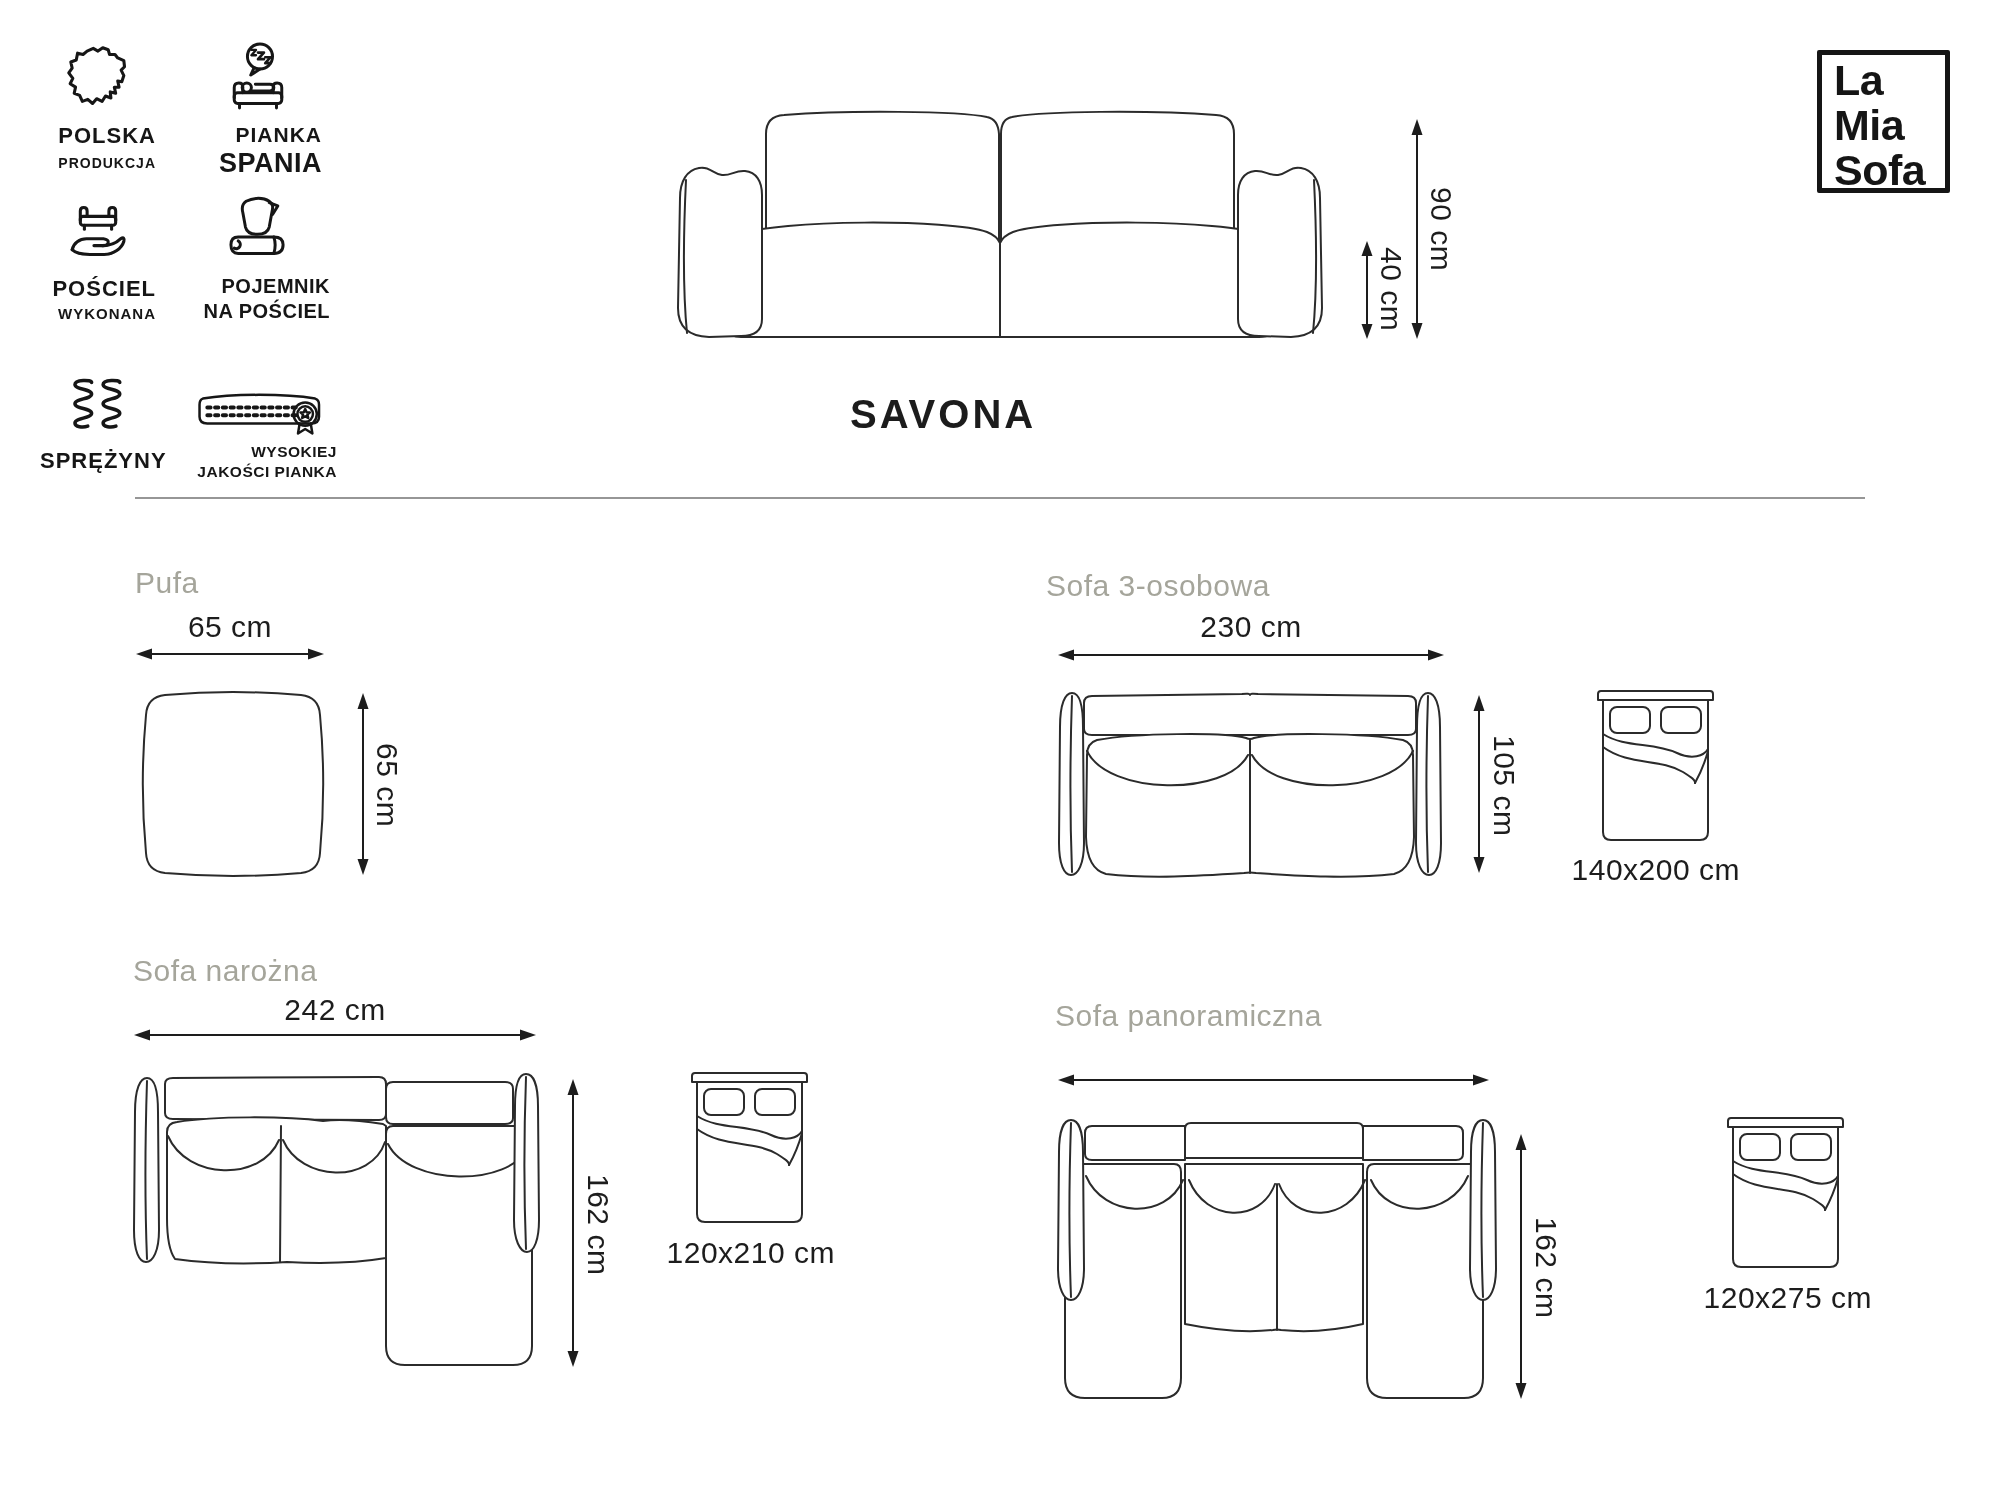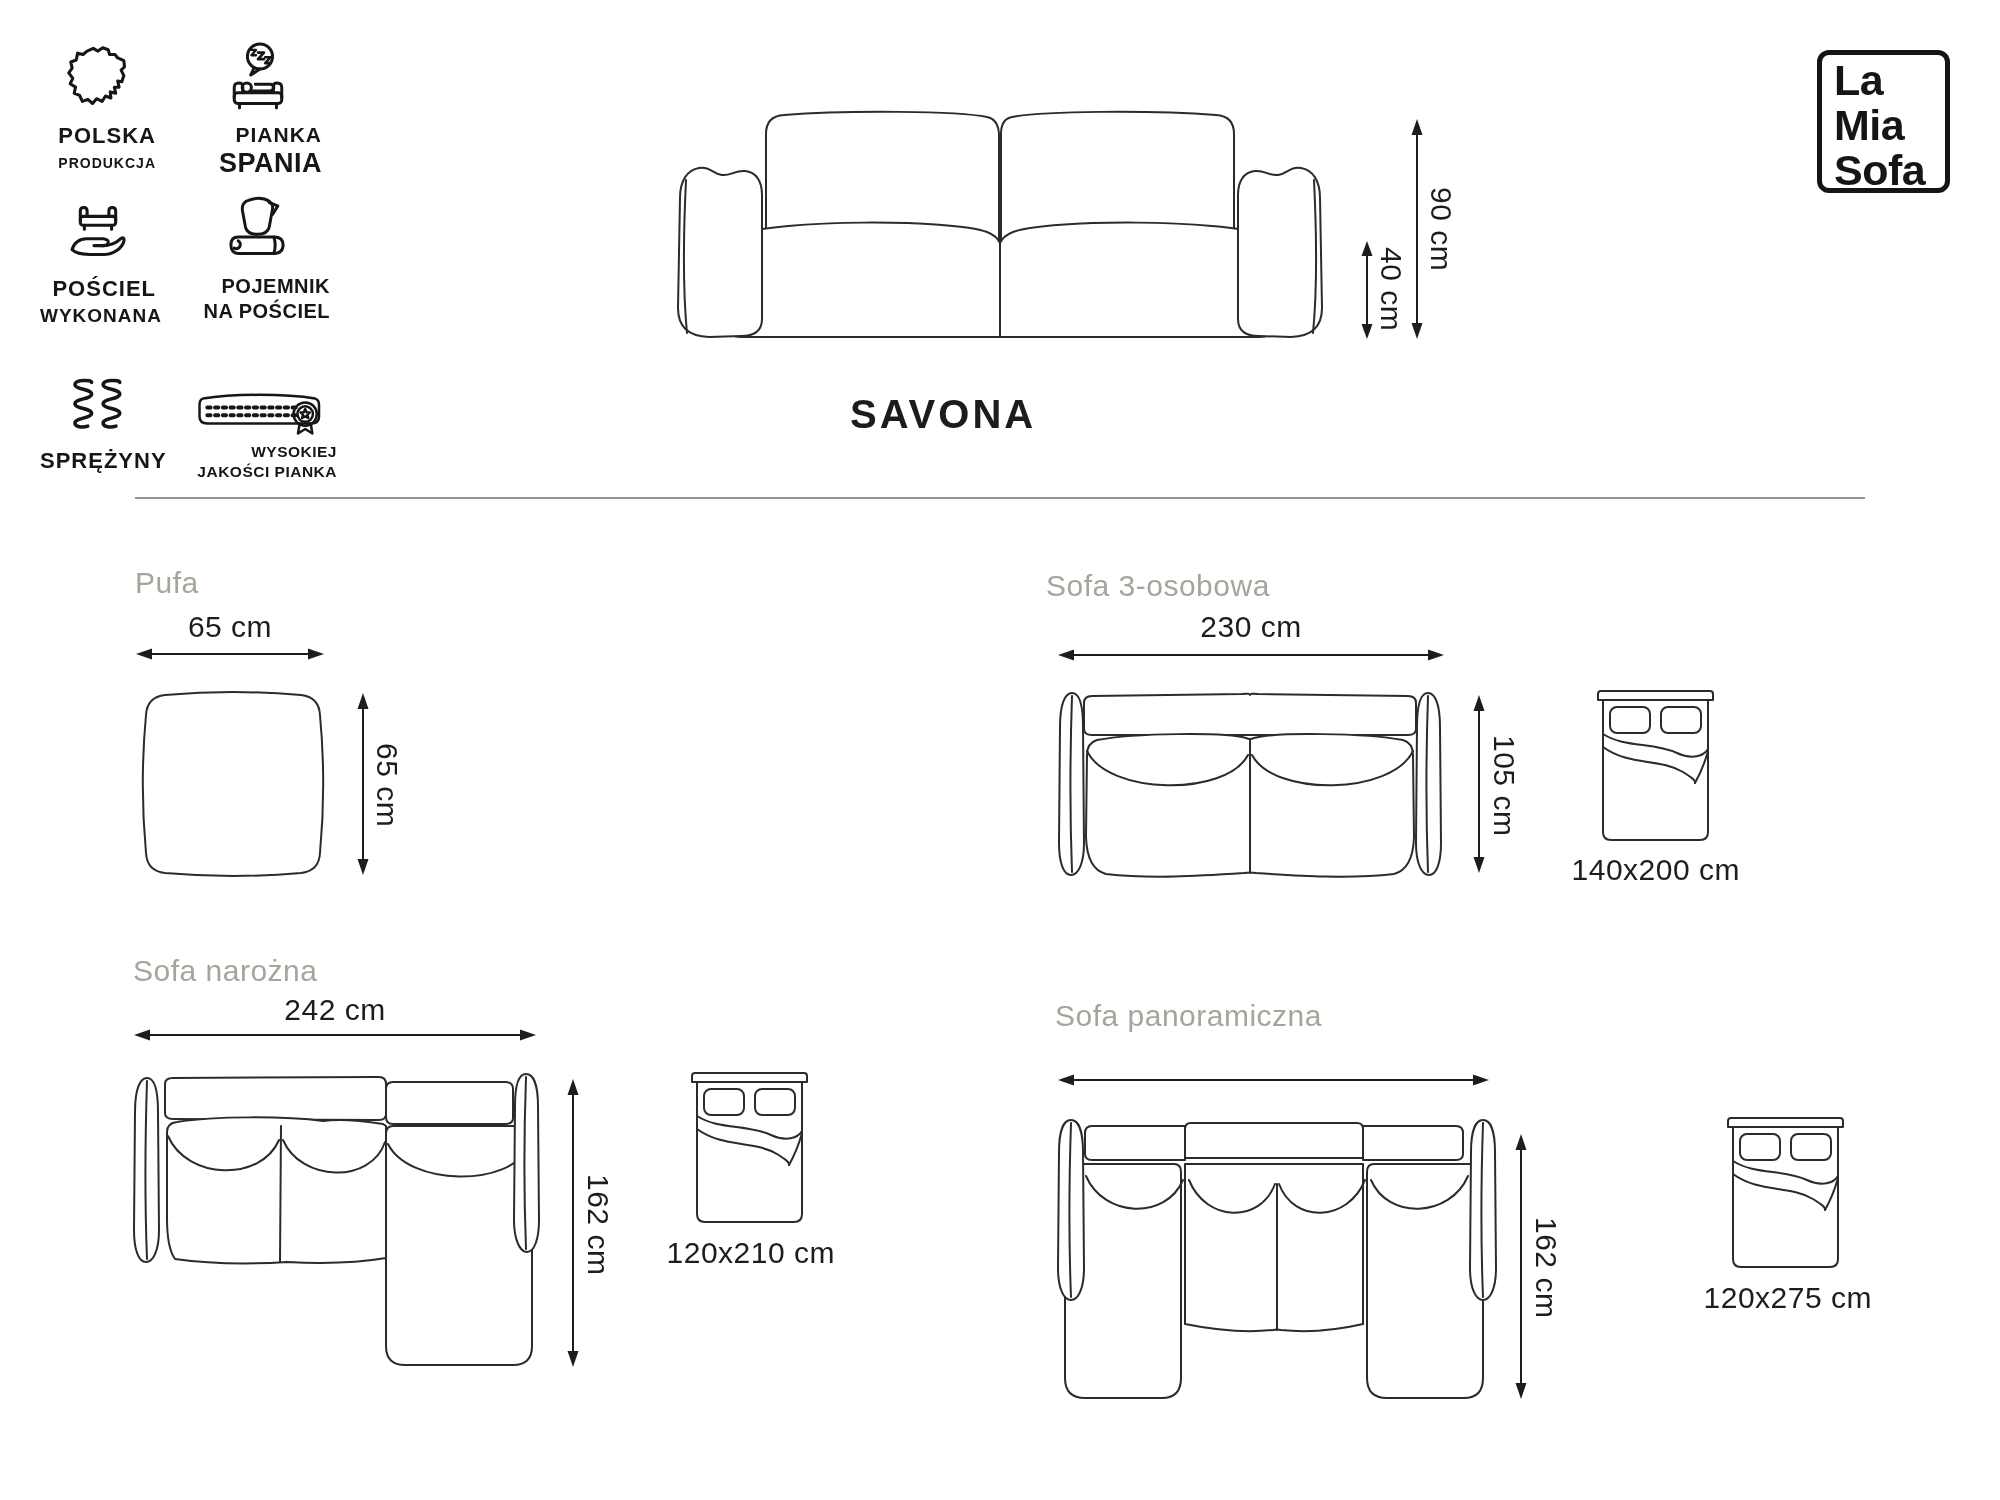--- a/index.html
+++ b/index.html
@@ -30,29 +30,29 @@
   .feature{position:absolute;text-align:right}
   .feature .ic{display:flex;justify-content:center;align-items:flex-end}
   .feature .ic svg{display:block}
   .feature .ic path,.feature .ic rect,.feature .ic circle,.feature .ic line{fill:none;stroke:#161616;stroke-linecap:round;stroke-linejoin:round}
   .feature .t{color:#161616;line-height:1.15}
   .f1 .t1{font-size:22px;font-weight:700;letter-spacing:1px;margin-top:9px}
   .f1 .t2{font-size:14px;font-weight:700;letter-spacing:1px;margin-top:7px}
   .f2 .t1{font-size:21px;font-weight:700;letter-spacing:1px;margin-top:9px}
   .f2 .t2{font-size:27px;font-weight:700;letter-spacing:.5px;margin-top:1px}
   .f3 .t1{font-size:22px;font-weight:700;letter-spacing:1px;margin-top:10px}
-  .f3 .t2{font-size:19px;font-weight:700;letter-spacing:1px;margin-top:4px}
+  .f3 .t2{font-size:15px;font-weight:700;letter-spacing:1px;margin-top:4px}
   .f4 .t1{font-size:20px;font-weight:700;letter-spacing:.5px;margin-top:9px}
   .f4 .t2{font-size:20px;font-weight:700;letter-spacing:.5px;margin-top:2px}
   .f5 .t1{font-size:22px;font-weight:700;letter-spacing:1px;margin-top:14px}
   .f6 .t1{font-size:15.5px;font-weight:600;letter-spacing:.5px;margin-top:7px}
   .f6 .t2{font-size:15.5px;font-weight:600;letter-spacing:.5px;margin-top:2px}
 
   
-  .logo{position:absolute;left:1817px;top:50px;width:133px;height:143px;border:5px solid #151515;border-radius:12px;padding:3px 0 0 12px}
+  .logo{position:absolute;left:1817px;top:50px;width:133px;height:143px;border:5px solid #151515;border-radius:2px;padding:3px 0 0 12px}
   .logo .ll{font-size:43px;line-height:45px;font-weight:700;color:#151515;letter-spacing:-.5px}
 
   .bed-label{position:absolute;width:170px;text-align:right;font-size:30px;letter-spacing:.5px;color:#1d1d1d;white-space:nowrap}
 </style>
 </head>
 <body>
 
 <div class="canvas">
 
   <div class="feature f1 abs" style="left:40px;top:44px;width:116px">

